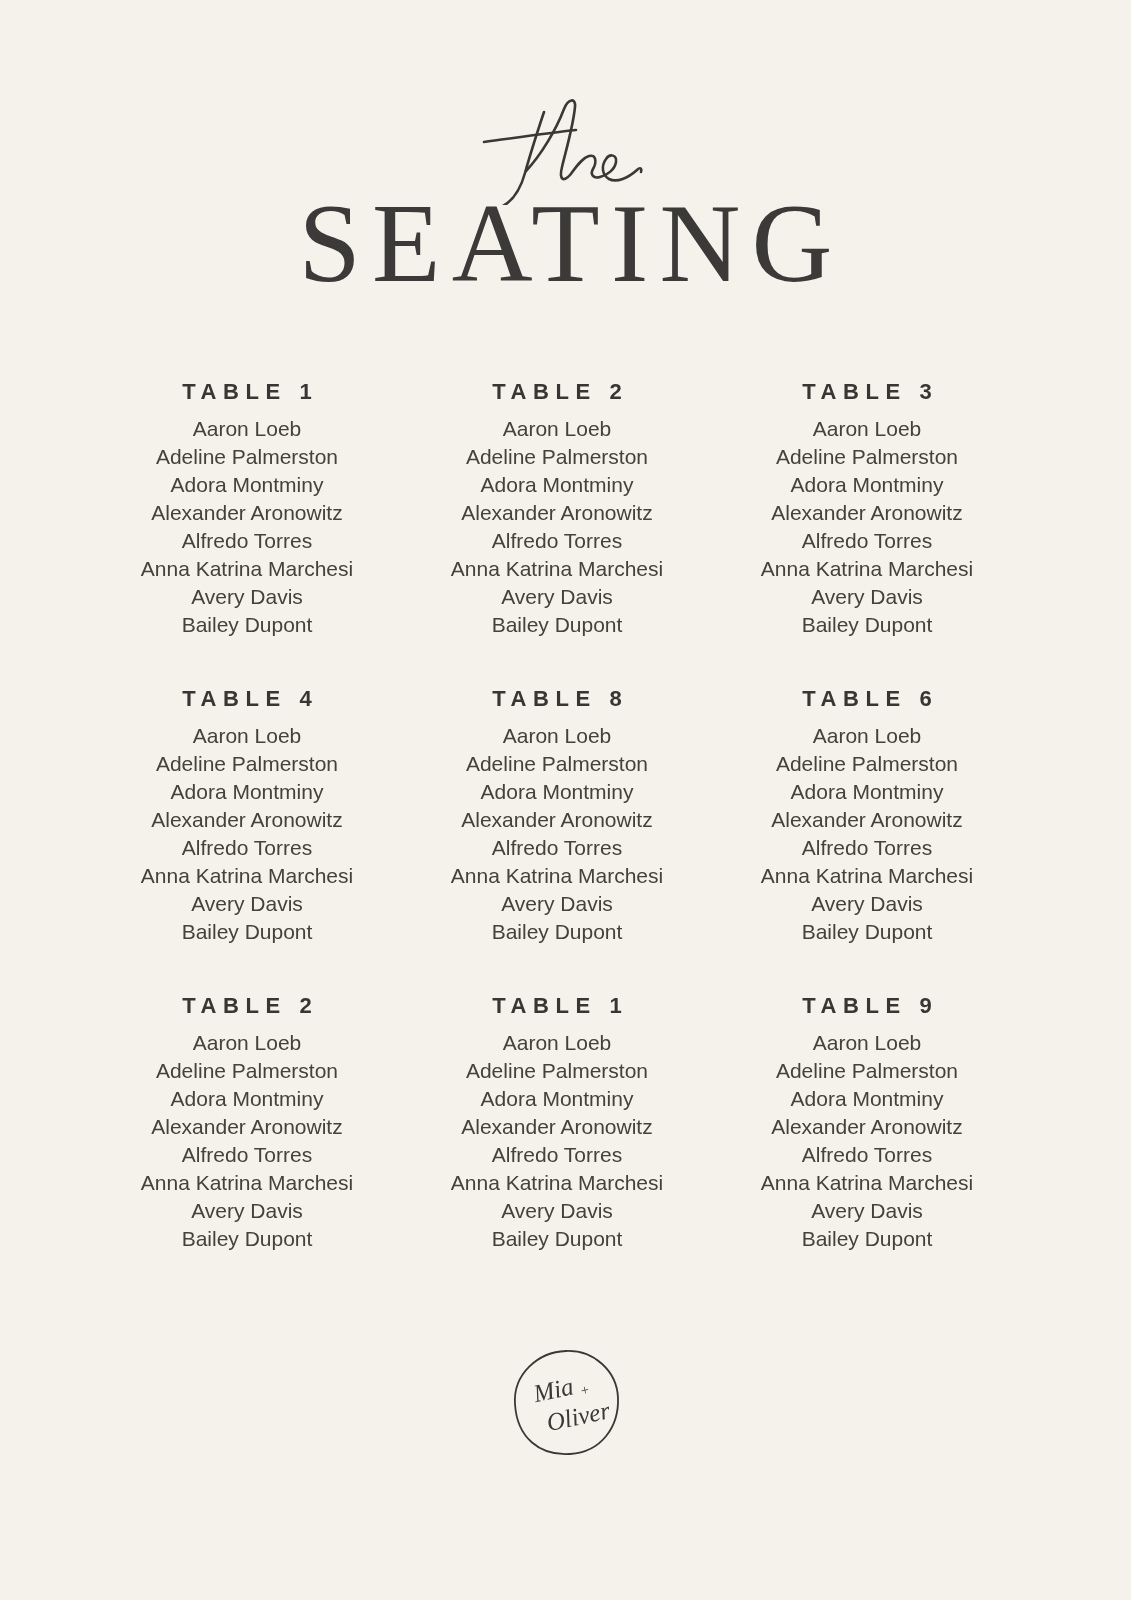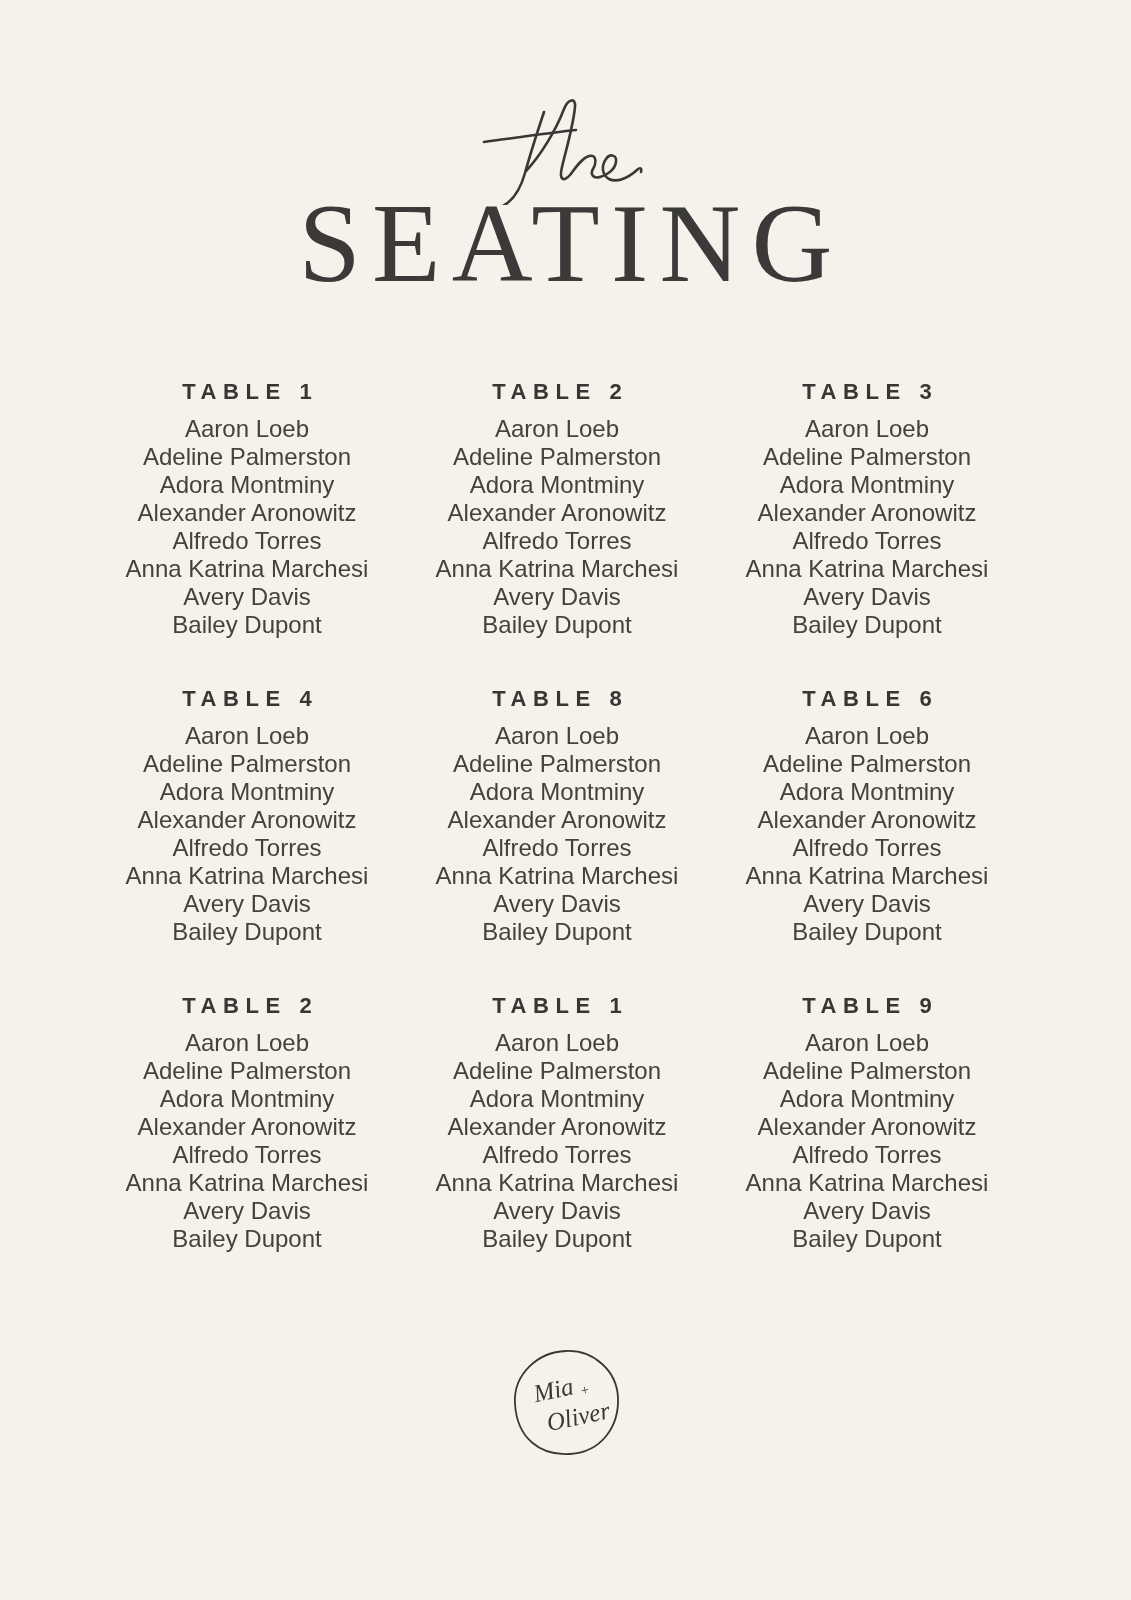--- a/index.html
+++ b/index.html
@@ -56,21 +56,21 @@
     font-size: 22px;
     line-height: 22px;
     font-weight: bold;
     letter-spacing: 0.3em;
     padding-left: 0.3em;
     color: #383633;
     white-space: nowrap;
   }
   .names {
     margin-top: 12px;
-    font-size: 24px;
+    font-size: 21px;
     line-height: 28px;
     color: #454239;
   }
   .name {
     white-space: nowrap;
   }
   .logo-svg {
     display: block;
     margin: 93px auto 0 auto;
   }

